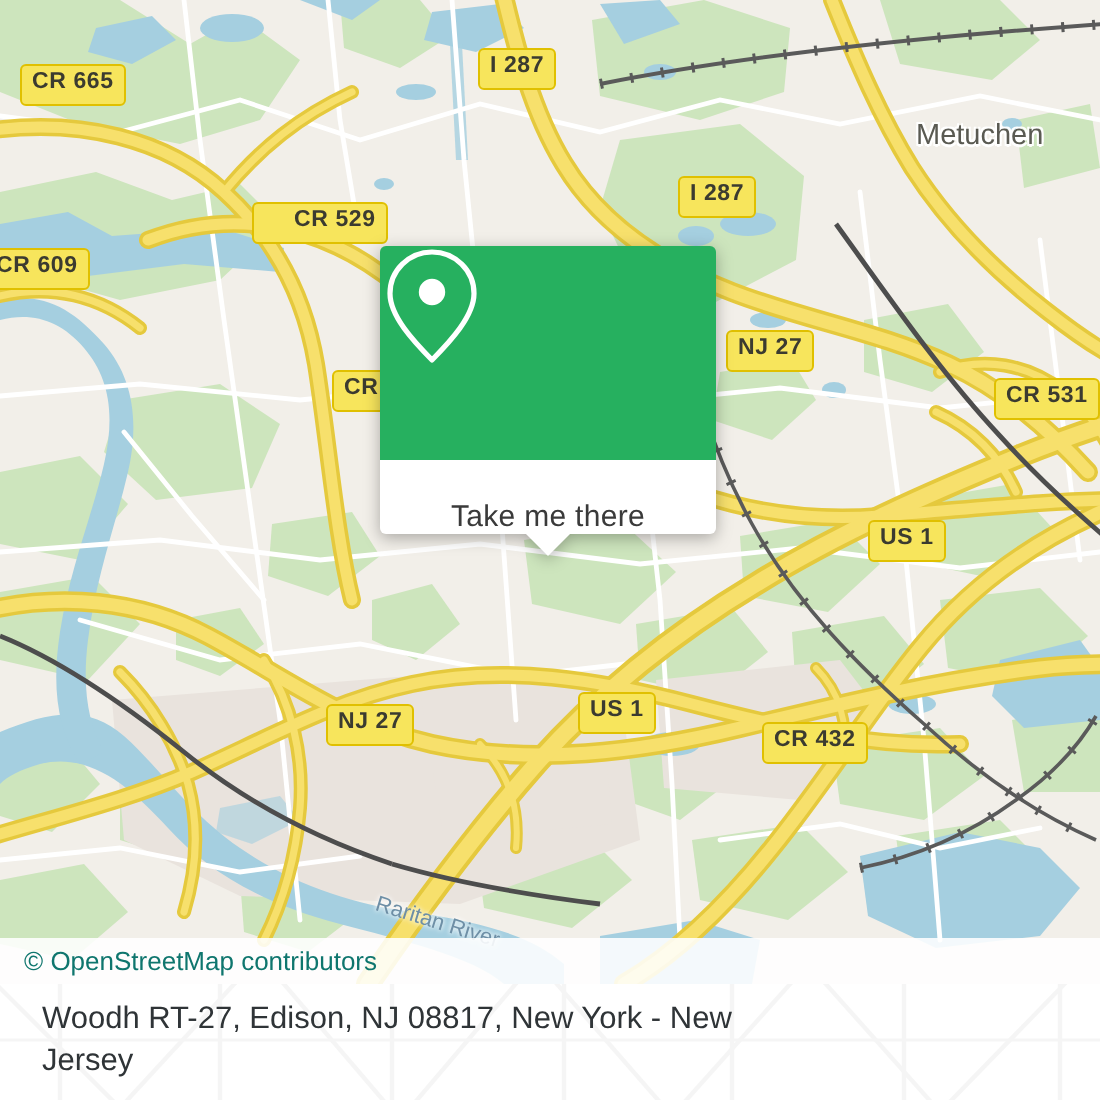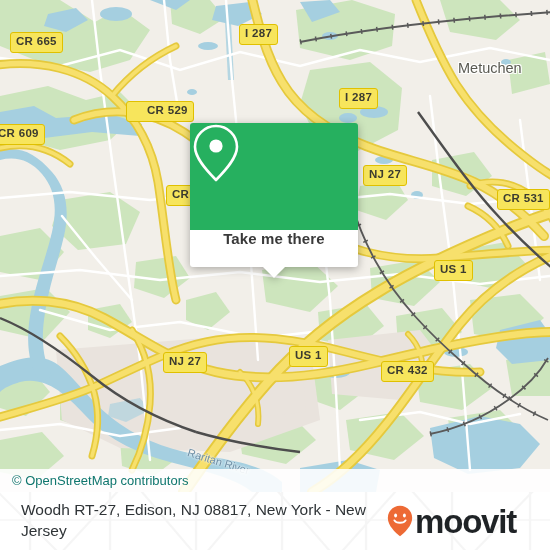--- a/index.html
+++ b/index.html
@@ -73,21 +73,21 @@
   .popup-top {
     background: #26b05f;
     height: 107px;
     border-radius: 3px 3px 0 0;
     display: flex; align-items: center; justify-content: center;
   }
   .popup-bottom {
     background: #ffffff;
     height: 37px;
     border-radius: 0 0 3px 3px;
-    display: flex; align-items: flex-start; justify-content: center; font-weight: bold;
+    display: flex; align-items: flex-end; justify-content: center;
   }
   .popup-label {
     color: #3a3a3a;
     font-size: 15px;
     letter-spacing: .15px;
   }
   .popup-tail {
     position: absolute;
     left: 50%; top: 144px;
     width: 0; height: 0;
@@ -356,26 +356,16 @@
     <svg class="footer-watermark" viewBox="0 0 550 90">
       <g stroke="#d8d8d8" stroke-width="2.2" fill="none" opacity=".8">
         <path d="M-10,10 L60,80 L130,4 L200,86 L268,6 L336,84 L404,8 L470,82 L540,10"></path>
         <path d="M30,-10 L30,92 M110,-10 L110,92 M196,-10 L196,92 M282,-10 L282,92
                  M366,-10 L366,92 M452,-10 L452,92 M530,-10 L530,92"></path>
         <path d="M-10,46 L560,46" stroke-width="1.6"></path>
       </g>
     </svg>
     <div class="footer-inner">
       <div class="footer-title">Woodh RT-27, Edison, NJ 08817, New York - New Jersey</div>
-      <div class="logo">
-        <svg class="logo-mark" viewBox="0 0 26 32">
-          <path d="M13 0.8 C6.1 0.8 0.8 6.1 0.8 12.9 C0.8 20.4 8.4 27.6 13 31.3
-                   C17.6 27.6 25.2 20.4 25.2 12.9 C25.2 6.1 19.9 0.8 13 0.8 Z" fill="#ed6a35"></path>
-          <ellipse cx="8.6" cy="10.4" rx="1.45" ry="2" fill="#ffffff"></ellipse>
-          <ellipse cx="17.4" cy="10.4" rx="1.45" ry="2" fill="#ffffff"></ellipse>
-          <path d="M7.4 15.4 C9.2 18.6 16.8 18.6 18.6 15.4" fill="none" stroke="#ffffff" stroke-width="1.9" stroke-linecap="round"></path>
-        </svg>
-        <span class="logo-word">moovit</span>
-      </div>
     </div>
   </div>
 
 </div>
 
 </body></html>

